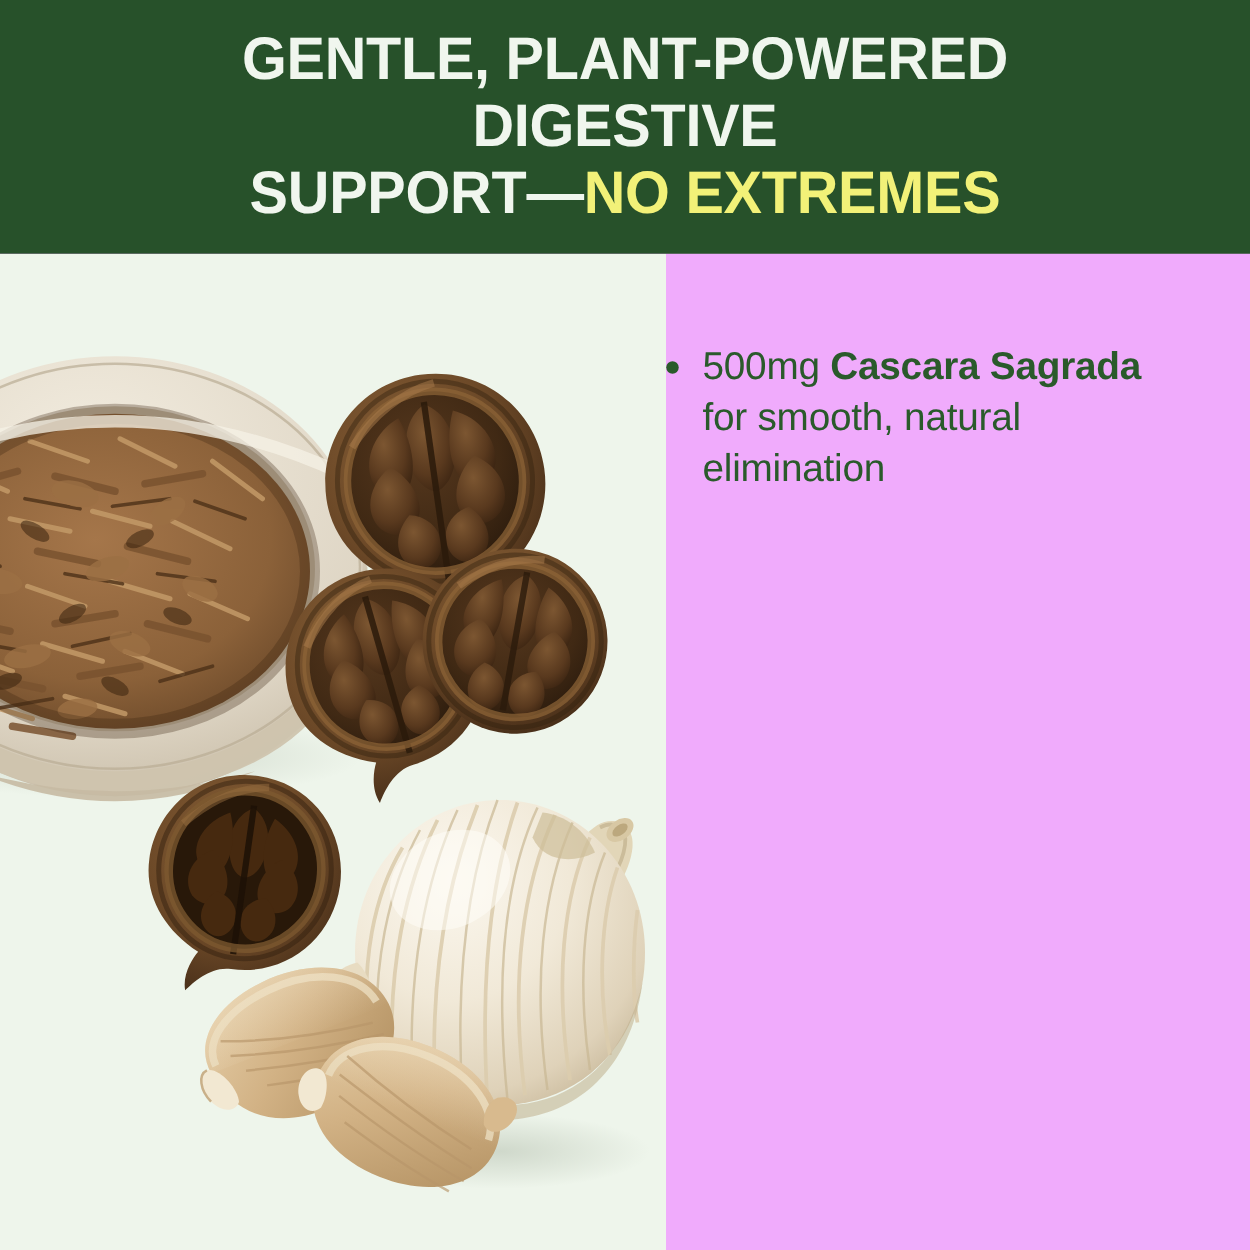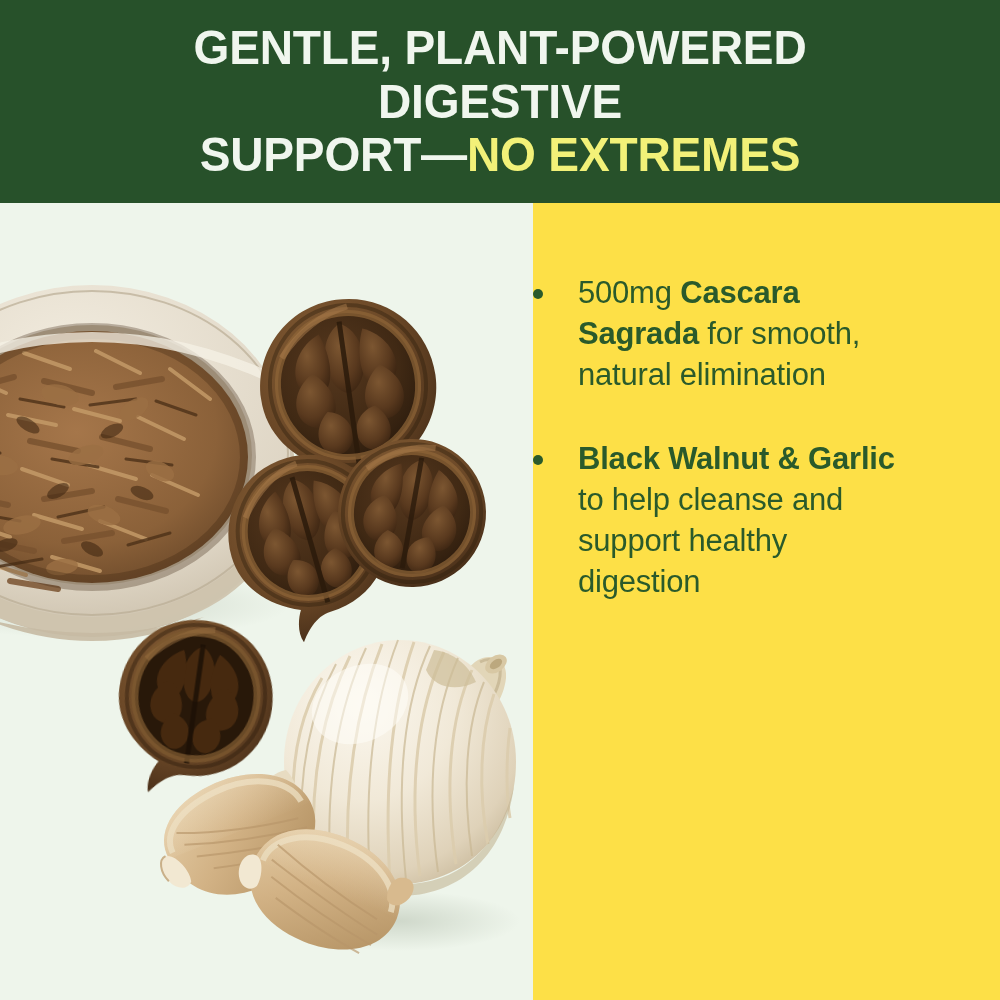--- a/index.html
+++ b/index.html
@@ -5,21 +5,21 @@
   * { margin:0; padding:0; box-sizing:border-box; }
 
   html, body {
     width:1000px; height:1000px;
     font-family:"Liberation Sans", sans-serif;
   }
 
   #page {
     position:relative;
     width:1000px; height:1000px;
-    background:#fde047;
+    background:#f0abfc;
     overflow:hidden;
   }
 
   
   #header-band {
     position:absolute;
     left:0; top:0;
     width:1000px; height:203px;
     background:#27512A;
     display:flex;
@@ -60,21 +60,20 @@
     margin-top:17px;
     margin-right:19px;
   }
   .bullet-text {
     flex:1 1 auto;
     font-size:31px;
     line-height:1.33;
     color:#2A5A2B;
     font-weight:400;
     letter-spacing:-0.2px;
-    margin-left:16px;
   }
   .bullet-text b { font-weight:700; }
 
   
   #photo {
     position:absolute;
     left:0; top:203px;
     width:533px; height:797px;
     overflow:hidden;
   }
@@ -403,21 +402,17 @@
     </svg>
   </div>
 
   <ul id="bullets" style="list-style:none;">
 
     <li class="bullet-row">
       <span class="bullet-dot"></span>
       <span class="bullet-text"><span>500mg </span><b>Cascara Sagrada</b><span> for smooth, natural elimination</span></span>
     </li>
 
-    <li class="bullet-row">
-      <span class="bullet-dot"></span>
-      <span class="bullet-text"><span></span><b>Black Walnut &amp; Garlic</b><span> to help cleanse and support healthy digestion</span></span>
-    </li>
 
 
   </ul>
 
 </div>
 
 </body></html>

